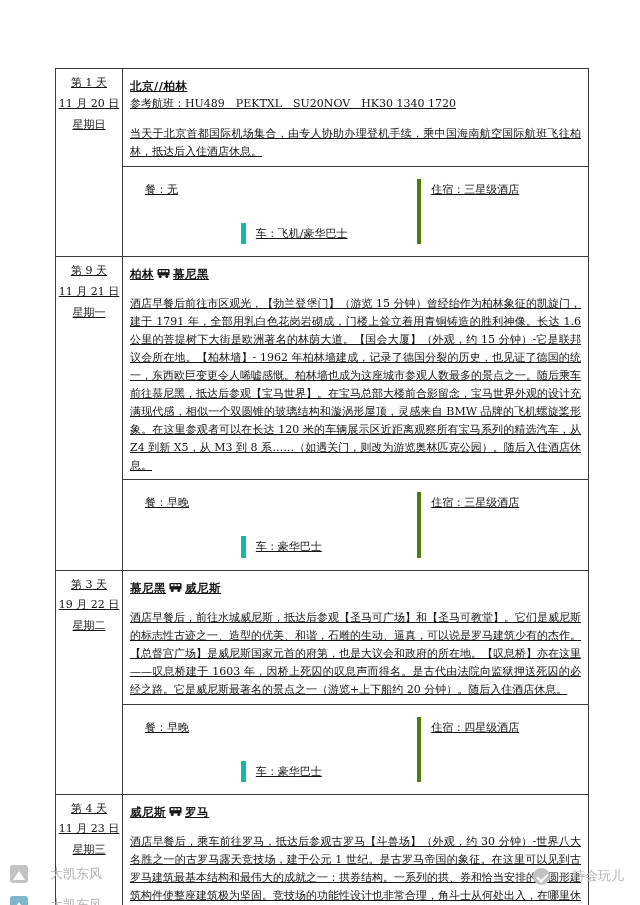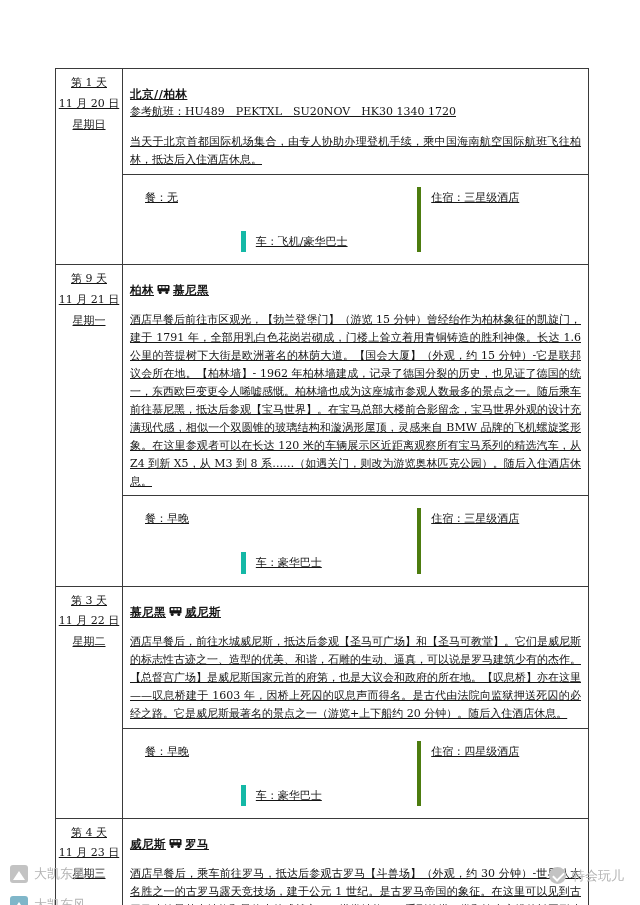--- a/index.html
+++ b/index.html
@@ -6,35 +6,35 @@
   html,body { width:640px; height:905px; }
   body { background:#f7f7f7; font-family:"DejaVu Serif","Liberation Serif",serif; }
   .page { position:absolute; left:0; top:0; width:640px; height:905px; background:#ffffff; overflow:hidden; }
 
   table.itin { position:absolute; left:55px; top:68px; width:534px; border-collapse:collapse; color:#151515; font-size:11px;text-decoration:underline; }
   table.itin td { border:1px solid #3a3a3a; vertical-align:top; }
 
   td.daycell { width:67px; text-align:center; vertical-align:middle; padding:4px 2px; }
   td.daycell div { line-height:1.9; white-space:nowrap; }
 
-  td.contentcell { padding:16px 7px 5px 7px; }
+  td.contentcell { padding:8px 7px 5px 7px; }
   .route { font-weight:bold; font-size:11.5px; line-height:1.6; }
   .route .city { letter-spacing:.5px; }
   .busicon { display:inline-block; vertical-align:-1px; margin:0 3px; }
   .flight { line-height:1.6; }
   .daybody { line-height:1.63; text-align:justify;margin-top:12px; }
 
   td.mealcell { padding:12px; }
   .mealrow { display:flex; line-height:1.55; }
   .mealrow span { padding:2px 8px 2px 10px; }
   .m-meal { flex:0 0 24%; }
   .m-veh  { flex:0 0 40%; border-left:5px solid #14b8a6;margin-top:44px; }
   .m-hot  { flex:1 1 auto; border-left:4px solid #4d7c0f; }
 
-  .wm { position:absolute; display:flex; align-items:flex-start; gap:6px; color:#b3b3b3; font-size:13px; font-family:"DejaVu Sans","Liberation Sans",sans-serif; }
+  .wm { position:absolute; display:flex; align-items:flex-end; gap:22px; color:#b3b3b3; font-size:13px; font-family:"DejaVu Sans","Liberation Sans",sans-serif; }
   .wm-left  { left:10px; bottom:22px; }
   .wm-left2 { left:10px; bottom:-9px; }
   .wm-right { right:16px; bottom:20px; }
   .wm-badge { width:18px; height:18px; border-radius:3px; background:#c3c3c3; position:relative; flex:0 0 auto; }
   .wm-badge::after { content:""; position:absolute; left:3px; bottom:3px; border-left:6px solid transparent; border-right:6px solid transparent; border-bottom:9px solid #ffffff; }
   .wm-badge.blue { background:#7fb6c9; }
   .wm-circle { width:17px; height:17px; border-radius:50%; background:#c3c3c3; position:relative; flex:0 0 auto; }
   .wm-circle::after { content:""; position:absolute; left:4px; top:5px; width:9px; height:5px; border-bottom:2.5px solid #ffffff; border-left:2.5px solid #ffffff; transform:rotate(-45deg); }
 </style>
 </head>
@@ -93,21 +93,21 @@
           <span class="m-meal">餐：早晚</span>
           <span class="m-veh">车：豪华巴士</span>
           <span class="m-hot">住宿：三星级酒店</span>
         </div>
       </td>
     </tr>
 
     <tr>
       <td class="daycell" rowspan="2">
         <div>第 3 天</div>
-        <div>11 月 22 日</div>
+        <div>19 月 22 日</div>
         <div>星期二</div>
       </td>
       <td class="contentcell">
         <div class="route">
           <span class="city">慕尼黑</span><svg class="busicon" width="13" height="11" viewBox="0 0 13 11">
                 <rect x="0.5" y="1" width="12" height="6.5" rx="1.2" fill="#151515"></rect>
                 <rect x="2" y="2.2" width="2.4" height="2" fill="#fff"></rect>
                 <rect x="5.3" y="2.2" width="2.4" height="2" fill="#fff"></rect>
                 <rect x="8.6" y="2.2" width="2.4" height="2" fill="#fff"></rect>
                 <circle cx="3.2" cy="8.6" r="1.5" fill="#151515"></circle>

